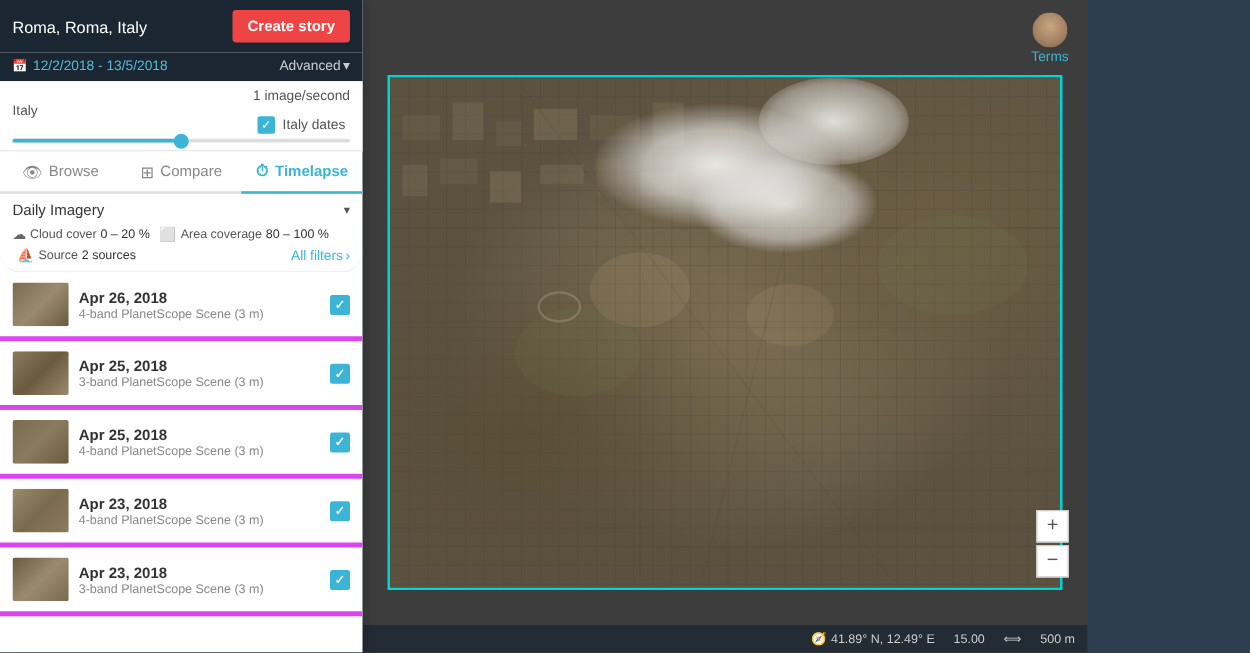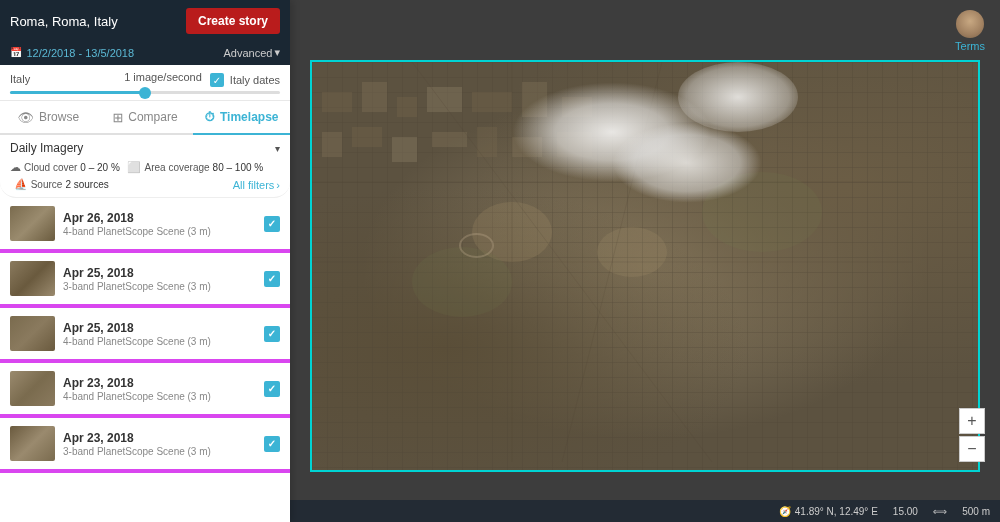--- a/index.html
+++ b/index.html
@@ -1,25 +1,25 @@
 <!DOCTYPE html>
 <html><head>
   <meta charset="utf-8">
   <style>
     * { box-sizing: border-box; margin: 0; padding: 0; }
     body { font-family: 'Segoe UI', Arial, sans-serif; font-size: 12px; overflow: hidden; background: #2c3e50; width: 1000px; height: 522px; }
 
-    .app-container { display: flex; width: 1000px; height: 522px; position: relative; }
+    .app-container { display: flex; width: 870px; height: 522px; position: relative; }
 
     
     .sidebar { width: 290px; min-width: 290px; height: 522px; background: #fff; display: flex; flex-direction: column; z-index: 10; box-shadow: 2px 0 8px rgba(0,0,0,0.2); }
 
     .sidebar-header { background: #1a2733; padding: 8px 10px; display: flex; align-items: center; justify-content: space-between; }
     .location-text { color: #fff; font-size: 13px; font-weight: 500; }
-    .create-story-btn { background: #b91c1c; color: #fff; border: none; padding: 6px 12px; border-radius: 3px; font-size: 12px; cursor: pointer; font-weight: 600; }
+    .create-story-btn { background: #ef4444; color: #fff; border: none; padding: 6px 12px; border-radius: 3px; font-size: 12px; cursor: pointer; font-weight: 600; }
 
     .date-range-bar { background: #1a2733; padding: 4px 10px 6px; display: flex; align-items: center; justify-content: space-between; }
     .date-range { color: #5bb8d4; font-size: 11px; display: flex; align-items: center; gap: 4px; }
     .cal-icon { color: #5bb8d4; font-size: 10px; }
     .advanced-btn { color: #ccc; font-size: 11px; cursor: pointer; display: flex; align-items: center; gap: 2px; }
 
     .speed-bar { background: #fff; padding: 6px 10px; border-bottom: 1px solid #e8e8e8; }
     .speed-row { display: flex; align-items: center; justify-content: space-between; margin-bottom: 4px; }
     .speed-label { font-size: 11px; color: #555; }
     .speed-value { font-size: 11px; color: #555; }
@@ -142,21 +142,21 @@
       </div>
       <div class="advanced-btn">
         <span>Advanced</span>
         <span>▾</span>
       </div>
     </div>
 
     <div class="speed-bar">
       <div class="speed-row">
         <span class="speed-label">Italy</span>
-        <div style="display:flex;align-items:flex-start;gap:8px;">
+        <div style="display:flex;align-items:center;gap:8px;flex-direction:column;">
           <span class="speed-value">1 image/second</span>
           <div class="show-dates-row">
             <div class="checkbox-custom"></div>
             <span class="checkbox-label">Italy dates</span>
           </div>
         </div>
       </div>
       <div class="slider-container">
         <div class="slider-track">
           <div class="slider-fill"></div>

